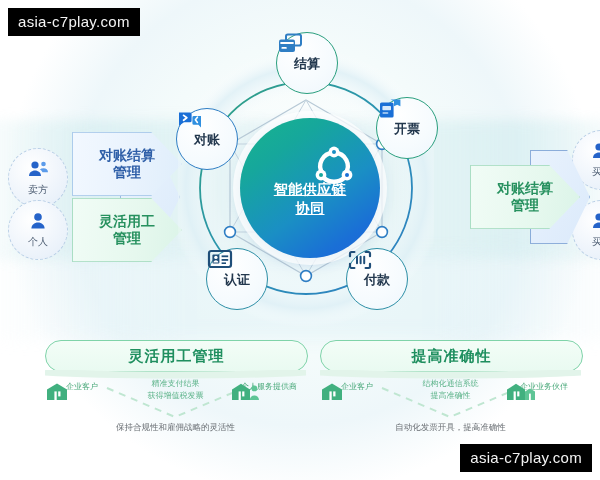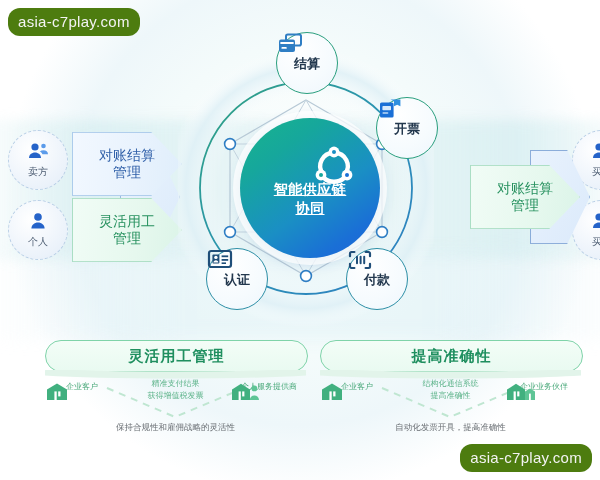--- a/index.html
+++ b/index.html
@@ -22,46 +22,46 @@
     filter:blur(6px);
   }
   .bg-sweep2{
     position:absolute;left:-20px;top:250px;width:660px;height:90px;
     background:linear-gradient(90deg,rgba(232,245,246,0) 0%,rgba(223,241,246,.55) 30%,rgba(223,241,246,.55) 70%,rgba(232,245,246,0) 100%);
     filter:blur(8px);
   }
 
   
   .wm{
-    position:absolute;background:#4d7c0f;color:#f3f3f3;
+    position:absolute;background:#000000;color:#f3f3f3;
     font-size:15px;letter-spacing:.3px;padding:5px 10px 6px 10px;
-    white-space:nowrap;z-index:60;border-radius:12px;
+    white-space:nowrap;z-index:60;
   }
   .wm-tl{left:8px;top:8px;}
   .wm-br{right:8px;bottom:8px;}
 
   
   .persona{
     position:absolute;width:58px;height:58px;border-radius:50%;
     border:1px dashed #b9cfe6;
     background:radial-gradient(circle at 38% 32%, #ffffff 0%, #eef4fb 60%, #e3edf8 100%);
     display:flex;flex-direction:column;align-items:center;justify-content:center;
     z-index:12;
   }
   .persona .lbl{font-size:10px;color:#4a5b70;margin-top:1px;}
-  .p-seller{left:8px;top:130px;}
+  .p-seller{left:8px;top:148px;}
   .p-person{left:8px;top:200px;}
   .p-buyer{left:572px;top:130px;}
   .p-buyer2{left:572px;top:200px;}
 
   
   .chev{
     position:absolute;z-index:14;
     display:flex;flex-direction:column;align-items:center;justify-content:center;
-    text-align:center;line-height:1.25;font-weight:normal;
+    text-align:center;line-height:1.25;font-weight:bold;
     clip-path:polygon(0% 0%, 72% 0%, 100% 50%, 72% 100%, 0% 100%);
   }
   .chev-l1{
     left:72px;top:132px;width:108px;height:62px;font-size:14px;color:#2f5fa8;
     background:linear-gradient(100deg,#f2f8ff 0%,#e8f2fd 60%,#dfeefb 100%);
     border:1px solid rgba(120,170,220,.5);
   }
   .chev-l2{
     left:72px;top:198px;width:108px;height:62px;font-size:14px;color:#27915f;
     background:linear-gradient(100deg,#f1fcf6 0%,#e6f8ee 60%,#dbf4e8 100%);
@@ -266,20 +266,31 @@
       <svg width="26" height="22" viewBox="0 0 26 22">
         <rect x="9" y="1.5" width="15" height="11" rx="1.8" fill="none" stroke="#2f7ec4" stroke-width="2"></rect>
         <rect x="2" y="6.5" width="16" height="12.5" rx="2" fill="#2f7ec4"></rect>
         <rect x="3.4" y="9" width="13.2" height="2" fill="#ffffff"></rect>
         <rect x="4.4" y="14" width="5.4" height="1.8" rx=".9" fill="#ffffff"></rect>
       </svg>
     </span>
     <span class="nlbl">结算</span>
   </div>
 
+  <div class="node n-left">
+    <span>
+      <svg width="26" height="22" viewBox="0 0 26 22">
+        <path d="M2 3.5h11a1.6 1.6 0 0 1 1.6 1.6v6.6a1.6 1.6 0 0 1-1.6 1.6H7l-5 3.4z" fill="#1a6fd6"></path>
+        <path d="M24 7h-7.2a1.4 1.4 0 0 0-1.4 1.4v6a1.4 1.4 0 0 0 1.4 1.4h4.6l2.6 2.6z" fill="#2f8fe0"></path>
+        <path d="M6.6 6.4l3.2 2.4-3.2 2.4" fill="none" stroke="#ffffff" stroke-width="1.8" stroke-linecap="round" stroke-linejoin="round"></path>
+        <path d="M21.4 9.6l-2.6 2-2.6-2" fill="none" stroke="#ffffff" stroke-width="1.6" stroke-linecap="round" stroke-linejoin="round" transform="rotate(90 19 11)"></path>
+      </svg>
+    </span>
+    <span class="nlbl">对账</span>
+  </div>
 
   <div class="node n-right">
     <span>
       <svg width="26" height="22" viewBox="0 0 26 22">
         <path d="M13.6 1.5h9.8v6.8l-3.2-1.6-3.2 1.6V3.2z" fill="#2f8fe0"></path>
         <rect x="3" y="4.5" width="13.6" height="15" rx="1.6" fill="#1a6fd6"></rect>
         <rect x="5.4" y="8" width="8.6" height="4.2" rx=".8" fill="#d7e9fb"></rect>
         <rect x="5.4" y="14.2" width="6" height="1.6" rx=".8" fill="#bcd9f6"></rect>
       </svg>
     </span>

